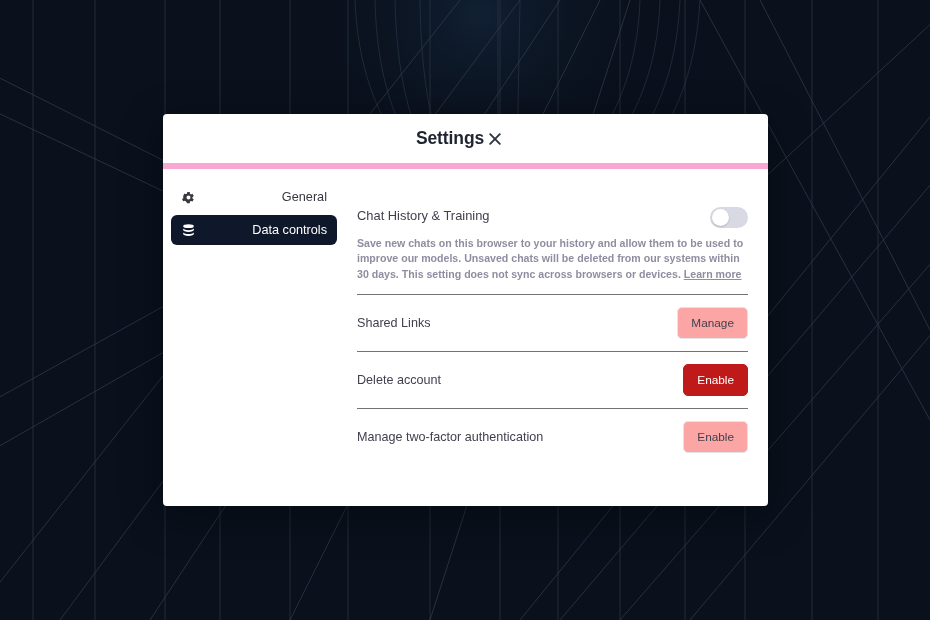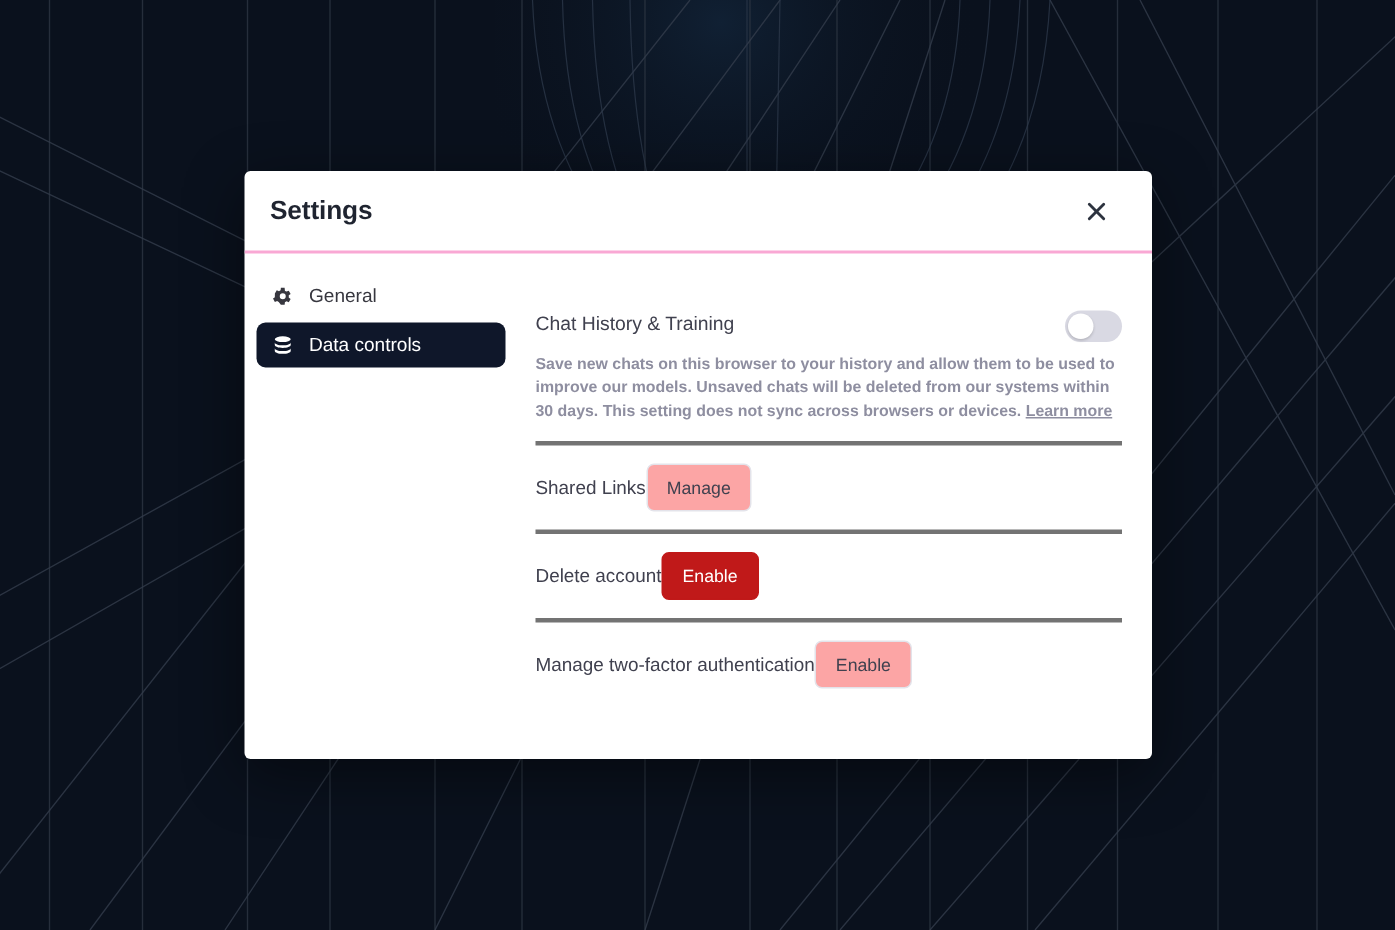--- a/index.html
+++ b/index.html
@@ -43,23 +43,23 @@
     display: flex;
     flex-direction: column;
   }
 
   
   .modal-header {
     height: 55px;
     min-height: 55px;
     display: flex;
     align-items: center;
-    justify-content: space-between;
+    justify-content: center;
     padding: 0 26px 0 17px;
-    border-bottom: 2px solid #f9a8d4;
+    border-bottom: 6px solid #f9a8d4;
     box-sizing: border-box;
   }
   .modal-title {
     font-size: 17.5px;
     font-weight: 700;
     color: #1f2430;
     letter-spacing: -0.1px;
   }
   .close-button {
     width: 22px;
@@ -94,20 +94,21 @@
     align-items: center;
     gap: 10px;
     height: 30px;
     padding: 0 10px;
     border-radius: 6px;
     cursor: pointer;
     color: #37373f;
     font-size: 12.7px;
     margin-bottom: 3px;
     box-sizing: border-box;
+    justify-content: space-between;
   }
   .sidebar-item.active {
     background: #0f172a;
     color: #ffffff;
   }
   .sidebar-item .s-icon {
     width: 15px;
     height: 15px;
     display: flex;
     align-items: center;
@@ -174,22 +175,23 @@
     border-radius: 50%;
     background: #ffffff;
     box-shadow: 0 1px 2px rgba(0,0,0,0.18);
   }
 
   
   .rows { }
   .row {
     display: flex;
     align-items: center;
+    justify-content: space-between;
     height: 56px;
-    border-top: 3px solid #737373;
+    border-top: 1px solid #737373;
     gap: 0;
   }
   .row-label {
     font-size: 12.6px;
     color: #40414f;
   }
   .btn {
     font-family: "Liberation Sans", sans-serif;
     font-size: 11.8px;
     border-radius: 5px;

